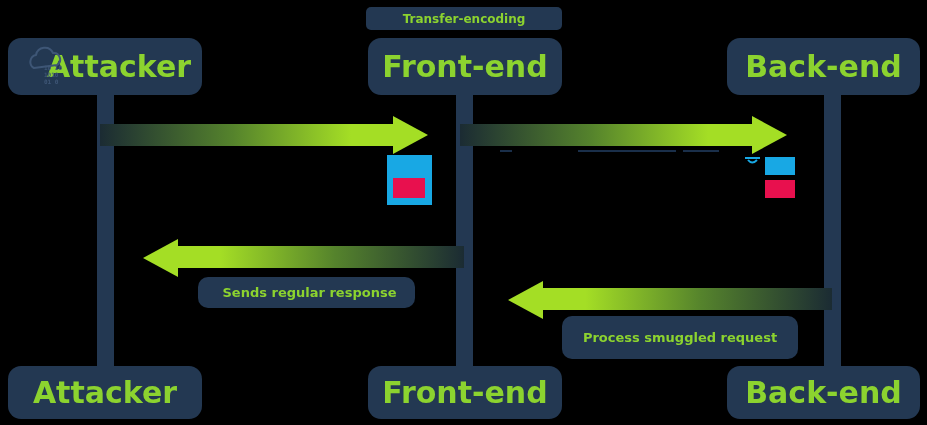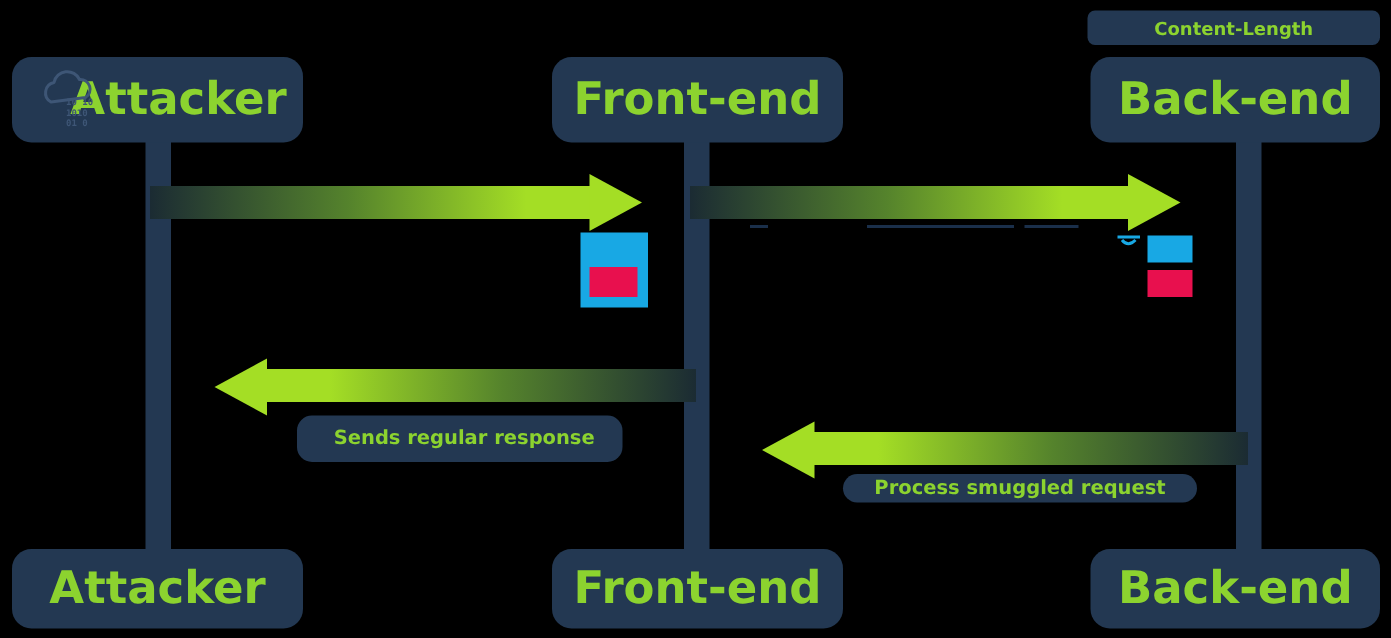--- a/index.html
+++ b/index.html
@@ -50,21 +50,21 @@
   .squiggle{position:absolute;left:744px;top:151px;}
   .remnant{position:absolute;top:150px;height:2px;background:var(--remnant-navy);}
   .cloud-wrap{position:absolute;left:16px;top:8px;width:44px;height:44px;}
   .actor .label-shift{display:inline-block;}
 </style>
 </head>
 <body>
 
 <div class="canvas">
 
-  <div class="hdr" style="left:725px;top:7px;width:195px;">Content-Length</div>
+  <div class="hdr" style="left:366px;top:7px;width:196px;">Transfer-encoding</div>
 
   <div class="lifeline" style="left:97px;top:94px;height:274px;"></div>
   <div class="lifeline" style="left:456px;top:94px;height:274px;"></div>
   <div class="lifeline" style="left:824px;top:94px;height:274px;"></div>
 
   <div class="actor" style="left:8px;top:38px;width:194px;">
     <span class="cloud-wrap">
       <svg width="44" height="44" viewBox="0 0 44 44">
         <path d="M10 22 a7 7 0 0 1 2-13 a9 9 0 0 1 17-2 a6.5 6.5 0 0 1 4 12 z" fill="none" stroke="#3e5676" stroke-width="2" stroke-linejoin="round"></path>
         <text x="20" y="24" font-size="6" fill="#3e5676" font-family="DejaVu Sans Mono, monospace">10 10</text>
@@ -103,21 +103,21 @@
   </span>
   <div class="block blue"></div>
   <div class="block red"></div>
 
   <div class="head left" style="left:143px;top:239px;"></div>
   <div class="shaft left" style="left:177px;top:246px;width:287px;"></div>
   <div class="msg" style="left:198px;top:277px;width:217px;height:31px;padding-left:14px;">Sends regular response</div>
 
   <div class="head left" style="left:508px;top:281px;"></div>
   <div class="shaft left" style="left:542px;top:288px;width:290px;"></div>
-  <div class="msg" style="left:562px;top:316px;width:236px;height:19px;">Process smuggled request</div>
+  <div class="msg" style="left:562px;top:316px;width:236px;height:43px;">Process smuggled request</div>
 
   <div class="actor bottom" style="left:8px;top:366px;width:194px;">
     <span>Attacker</span>
   </div>
   <div class="actor bottom" style="left:368px;top:366px;width:194px;">
     <span>Front-end</span>
   </div>
   <div class="actor bottom" style="left:727px;top:366px;width:193px;">
     <span>Back-end</span>
   </div>

